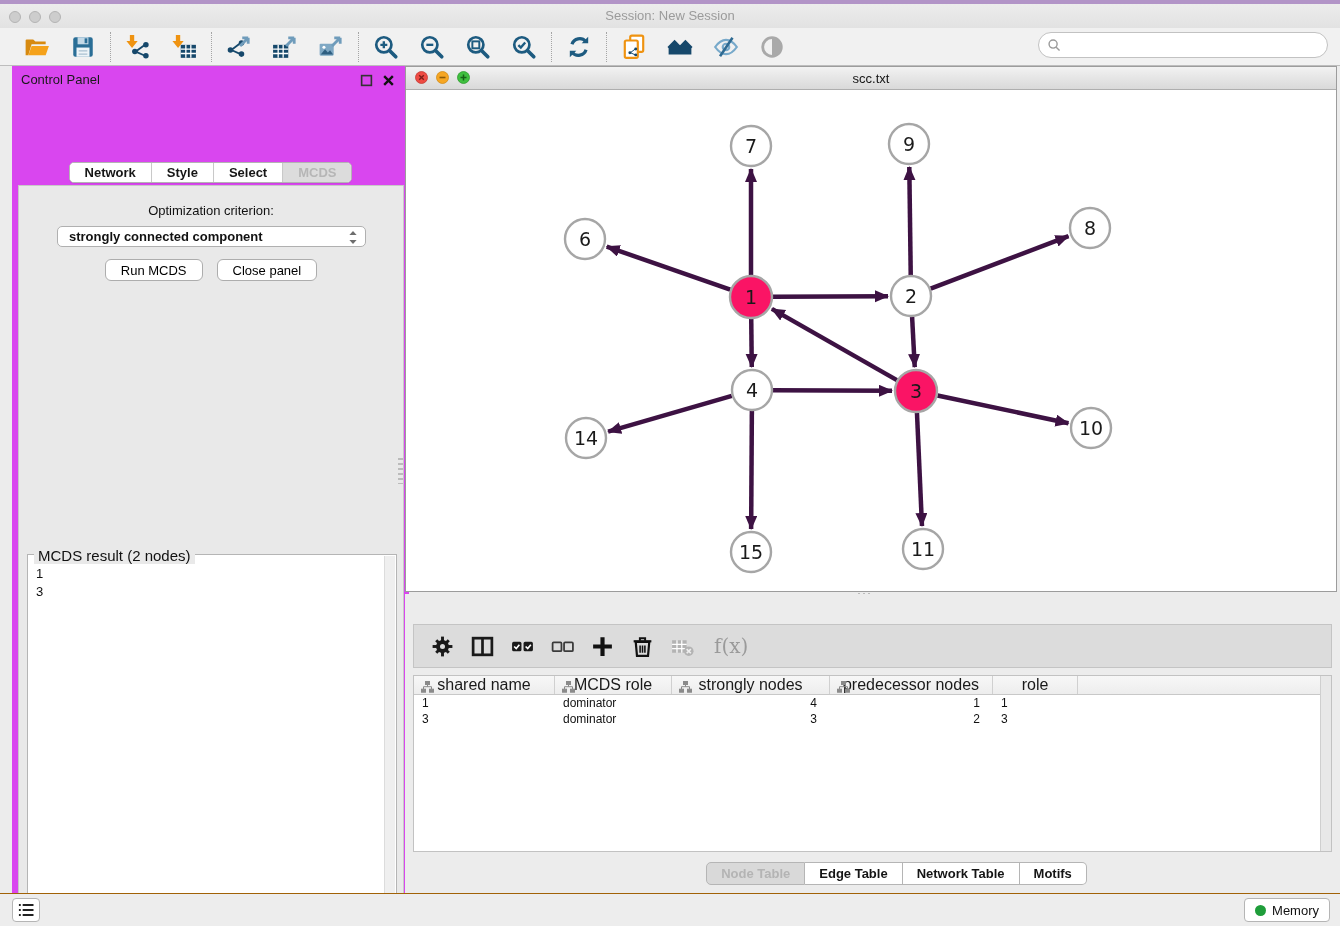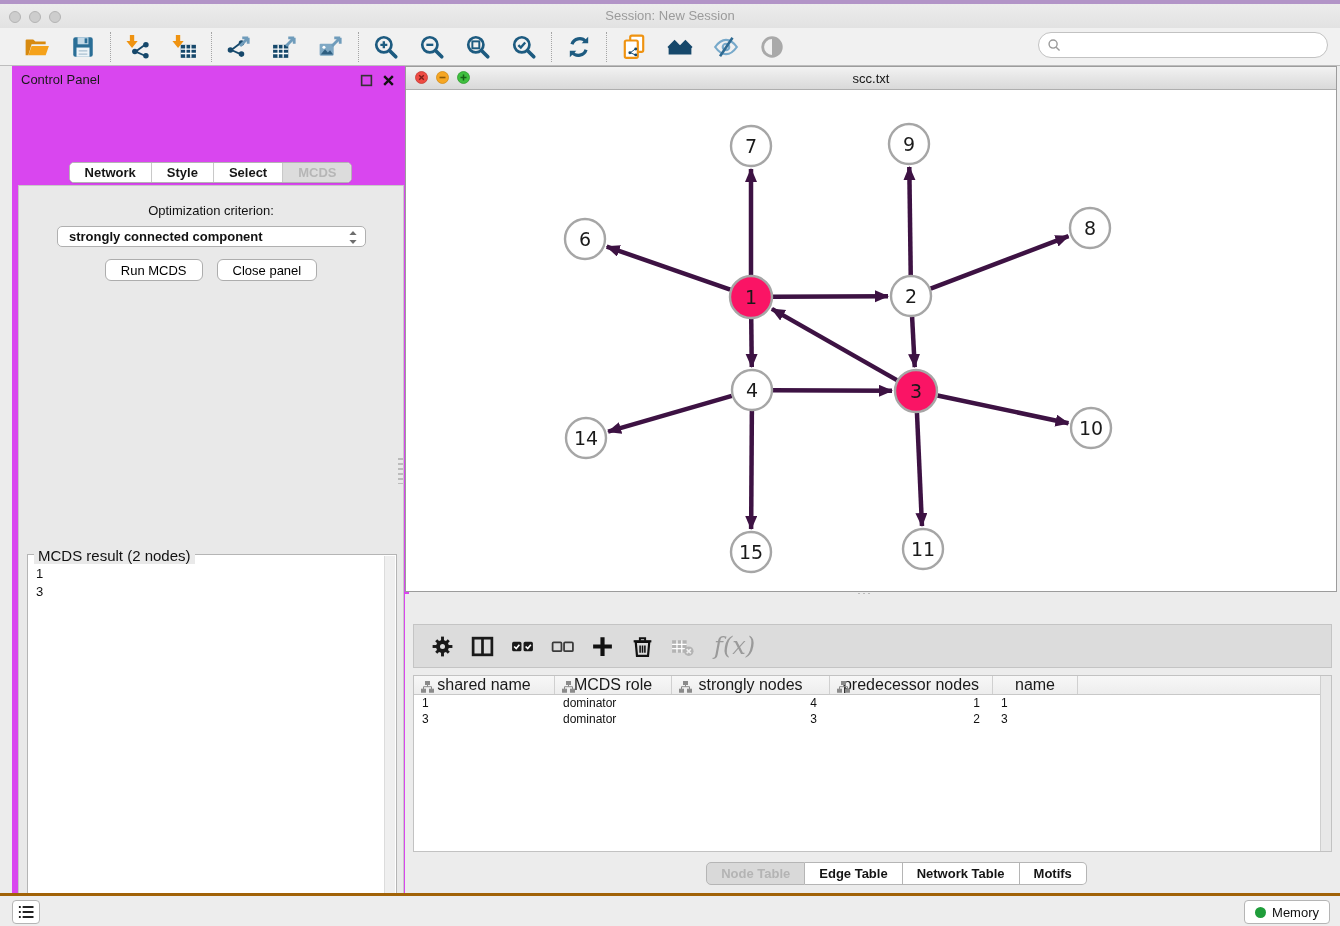--- a/index.html
+++ b/index.html
@@ -78,21 +78,21 @@
             background:repeating-linear-gradient(90deg,#bbb 0 2px, transparent 2px 5px); }
 
   
   .table-panel { position:absolute; left:405px; top:594px; width:935px; height:299px; background:#ececec; }
   .tp-toolbar { position:absolute; left:8px; top:30px; width:919px; height:44px;
                 background:#dcdcdc; border:1px solid #c4c4c4; display:flex; align-items:center;
                 gap:15px; padding-left:16px; }
   .tp-icon { width:25px; height:25px; cursor:pointer; }
   .tp-icon svg { width:100%; height:100%; }
   .tp-icon.disabled { cursor:default; }
-  .fx-label { font-size:24px; font-style:italic; color:#9a9a9a;
+  .fx-label { font-size:20px; color:#9a9a9a;
               font-family:"DejaVu Serif", serif; cursor:default; padding-left:4px; }
   .dtable { position:absolute; left:8px; top:81px; width:919px; height:177px; background:#fff;
             border:1px solid #c2c2c2; overflow:hidden; }
   .thead { display:flex; height:19px; background:linear-gradient(#f7f7f7,#ededed);
            border-bottom:1px solid #c8c8c8; }
   .th { position:relative; border-right:1px solid #d0d0d0; font-size:16px; color:#1a1a1a;
         display:flex; align-items:center; justify-content:center; cursor:pointer; }
   .th .sort-ic { position:absolute; left:7px; top:3px; width:13px; height:12px; }
   .trow { display:flex; height:16px; font-size:12px; }
   .td { padding:1px 8px 0 8px; white-space:nowrap; overflow:hidden; }
@@ -101,21 +101,21 @@
               background:#e8e8e8; border-left:1px solid #cfcfcf; }
   .bottom-tabs { position:absolute; left:0; top:268px; width:100%; display:flex; justify-content:center; }
   .btab { height:23px; background:#fff; border:1px solid #b5b5b5; border-left:none;
           font-size:13px; font-weight:700; color:#141414; padding:3px 14px 0 14px; cursor:pointer; }
   .btab:first-child { border-left:1px solid #b5b5b5; border-radius:5px 0 0 5px;margin-left:48px; }
   .btab:last-child { border-radius:0 5px 5px 0; }
   .btab.disabled { background:#d9d9d9; color:#b4b4b4; }
 
   
   .statusbar { position:absolute; left:0; top:893px; width:1340px; height:33px;
-               background:#ededed; border-top:3px solid #a16207; }
+               background:#ededed; border-top:1px solid #a16207; }
   .status-btn { position:absolute; top:4px; height:24px; background:#fff; border:1px solid #b5b5b5;
                 border-radius:4px; display:flex; align-items:center; justify-content:center;
                 cursor:pointer; font-size:13px; }
   .menu-btn { left:12px; width:28px; }
   .mem-btn { right:10px; padding:0 10px; gap:6px; }
   .mem-dot { width:11px; height:11px; border-radius:50%; background:#1f9d3a; }
 </style>
 </head>
 <body>
 
@@ -453,21 +453,21 @@
               <g fill="#8a8a8a" stroke="#8a8a8a">
                 <rect x="4.5" y="0.5" width="4" height="3"></rect>
                 <path d="M6.5 3.5v2.2M2.5 8.2V5.7h8v2.5" fill="none"></path>
                 <rect x="0.5" y="8.2" width="4" height="3"></rect>
                 <rect x="8.5" y="8.2" width="4" height="3"></rect>
               </g>
             </svg></span>
           <span>predecessor nodes</span>
         </div>
         <div class="th" style="width: 85px;">
-          <span>name</span>
+          <span>role</span>
         </div>
       </div>
     <div id="table-body">
         <div class="trow">
           <div class="td" style="width: 141px;">1</div>
           <div class="td" style="width: 117px;">dominator</div>
           <div class="td r" style="width: 158px;">4</div>
           <div class="td r" style="width: 163px;">1</div>
           <div class="td" style="width: 85px;">1</div>
         </div>

